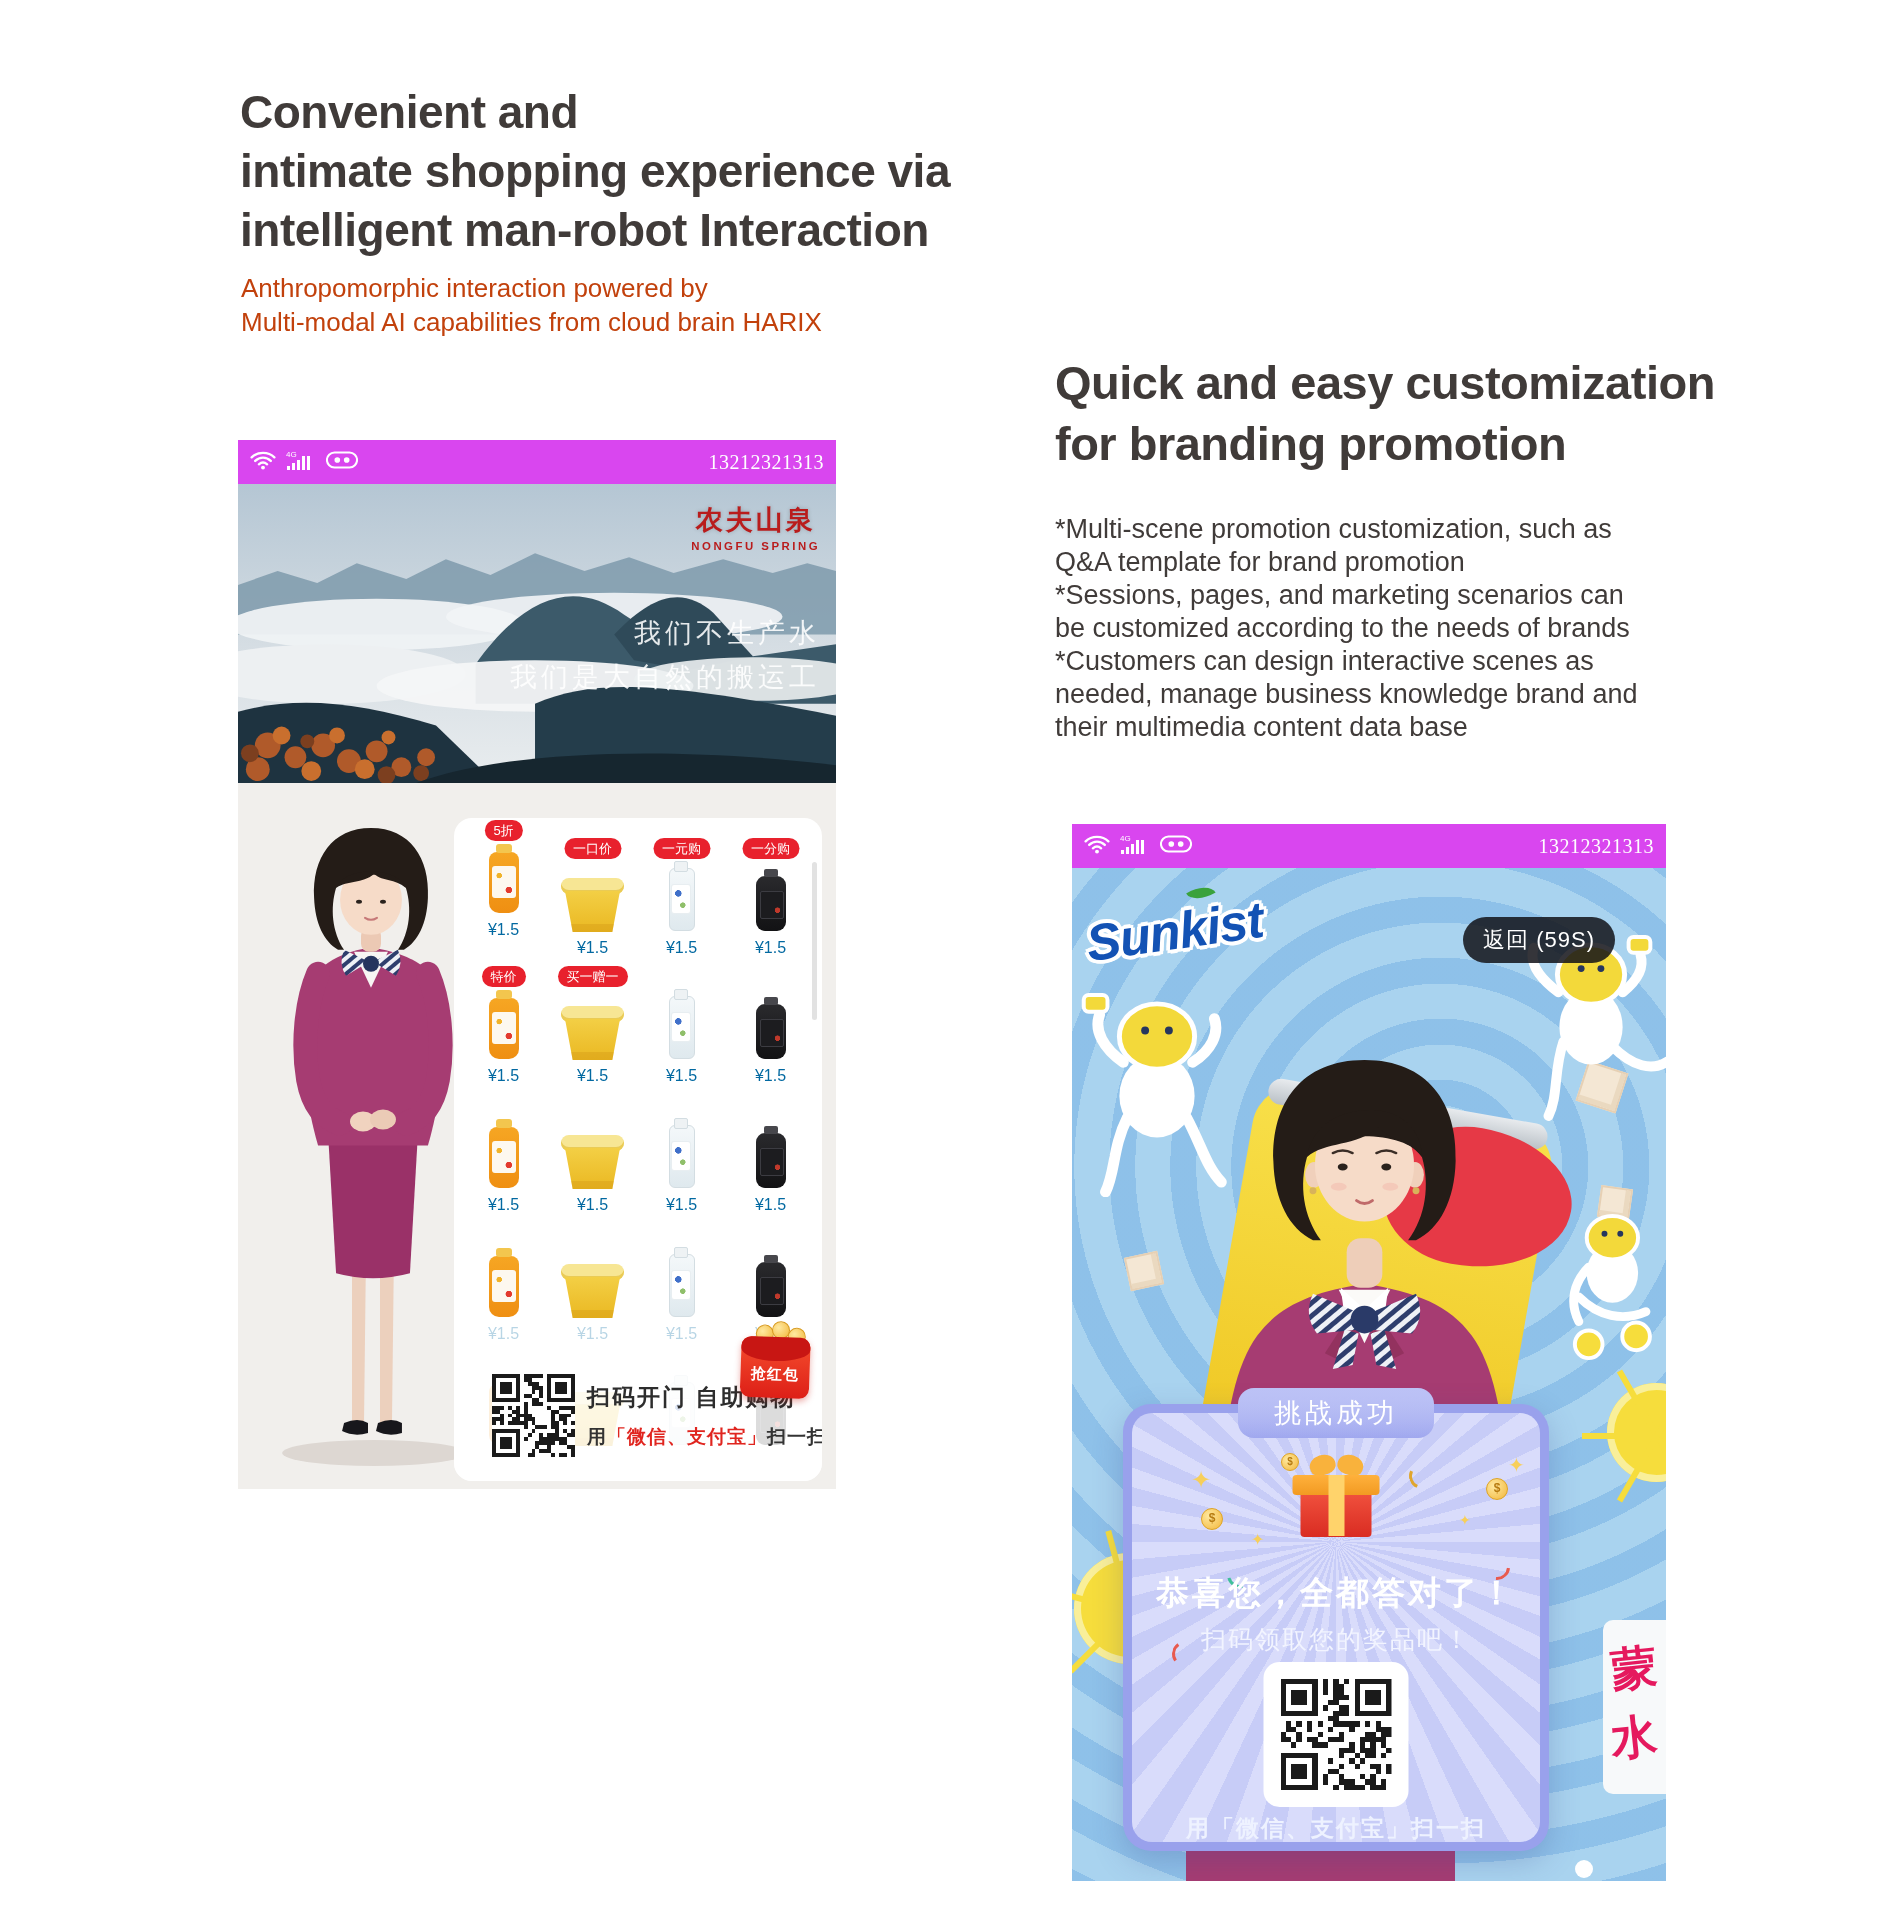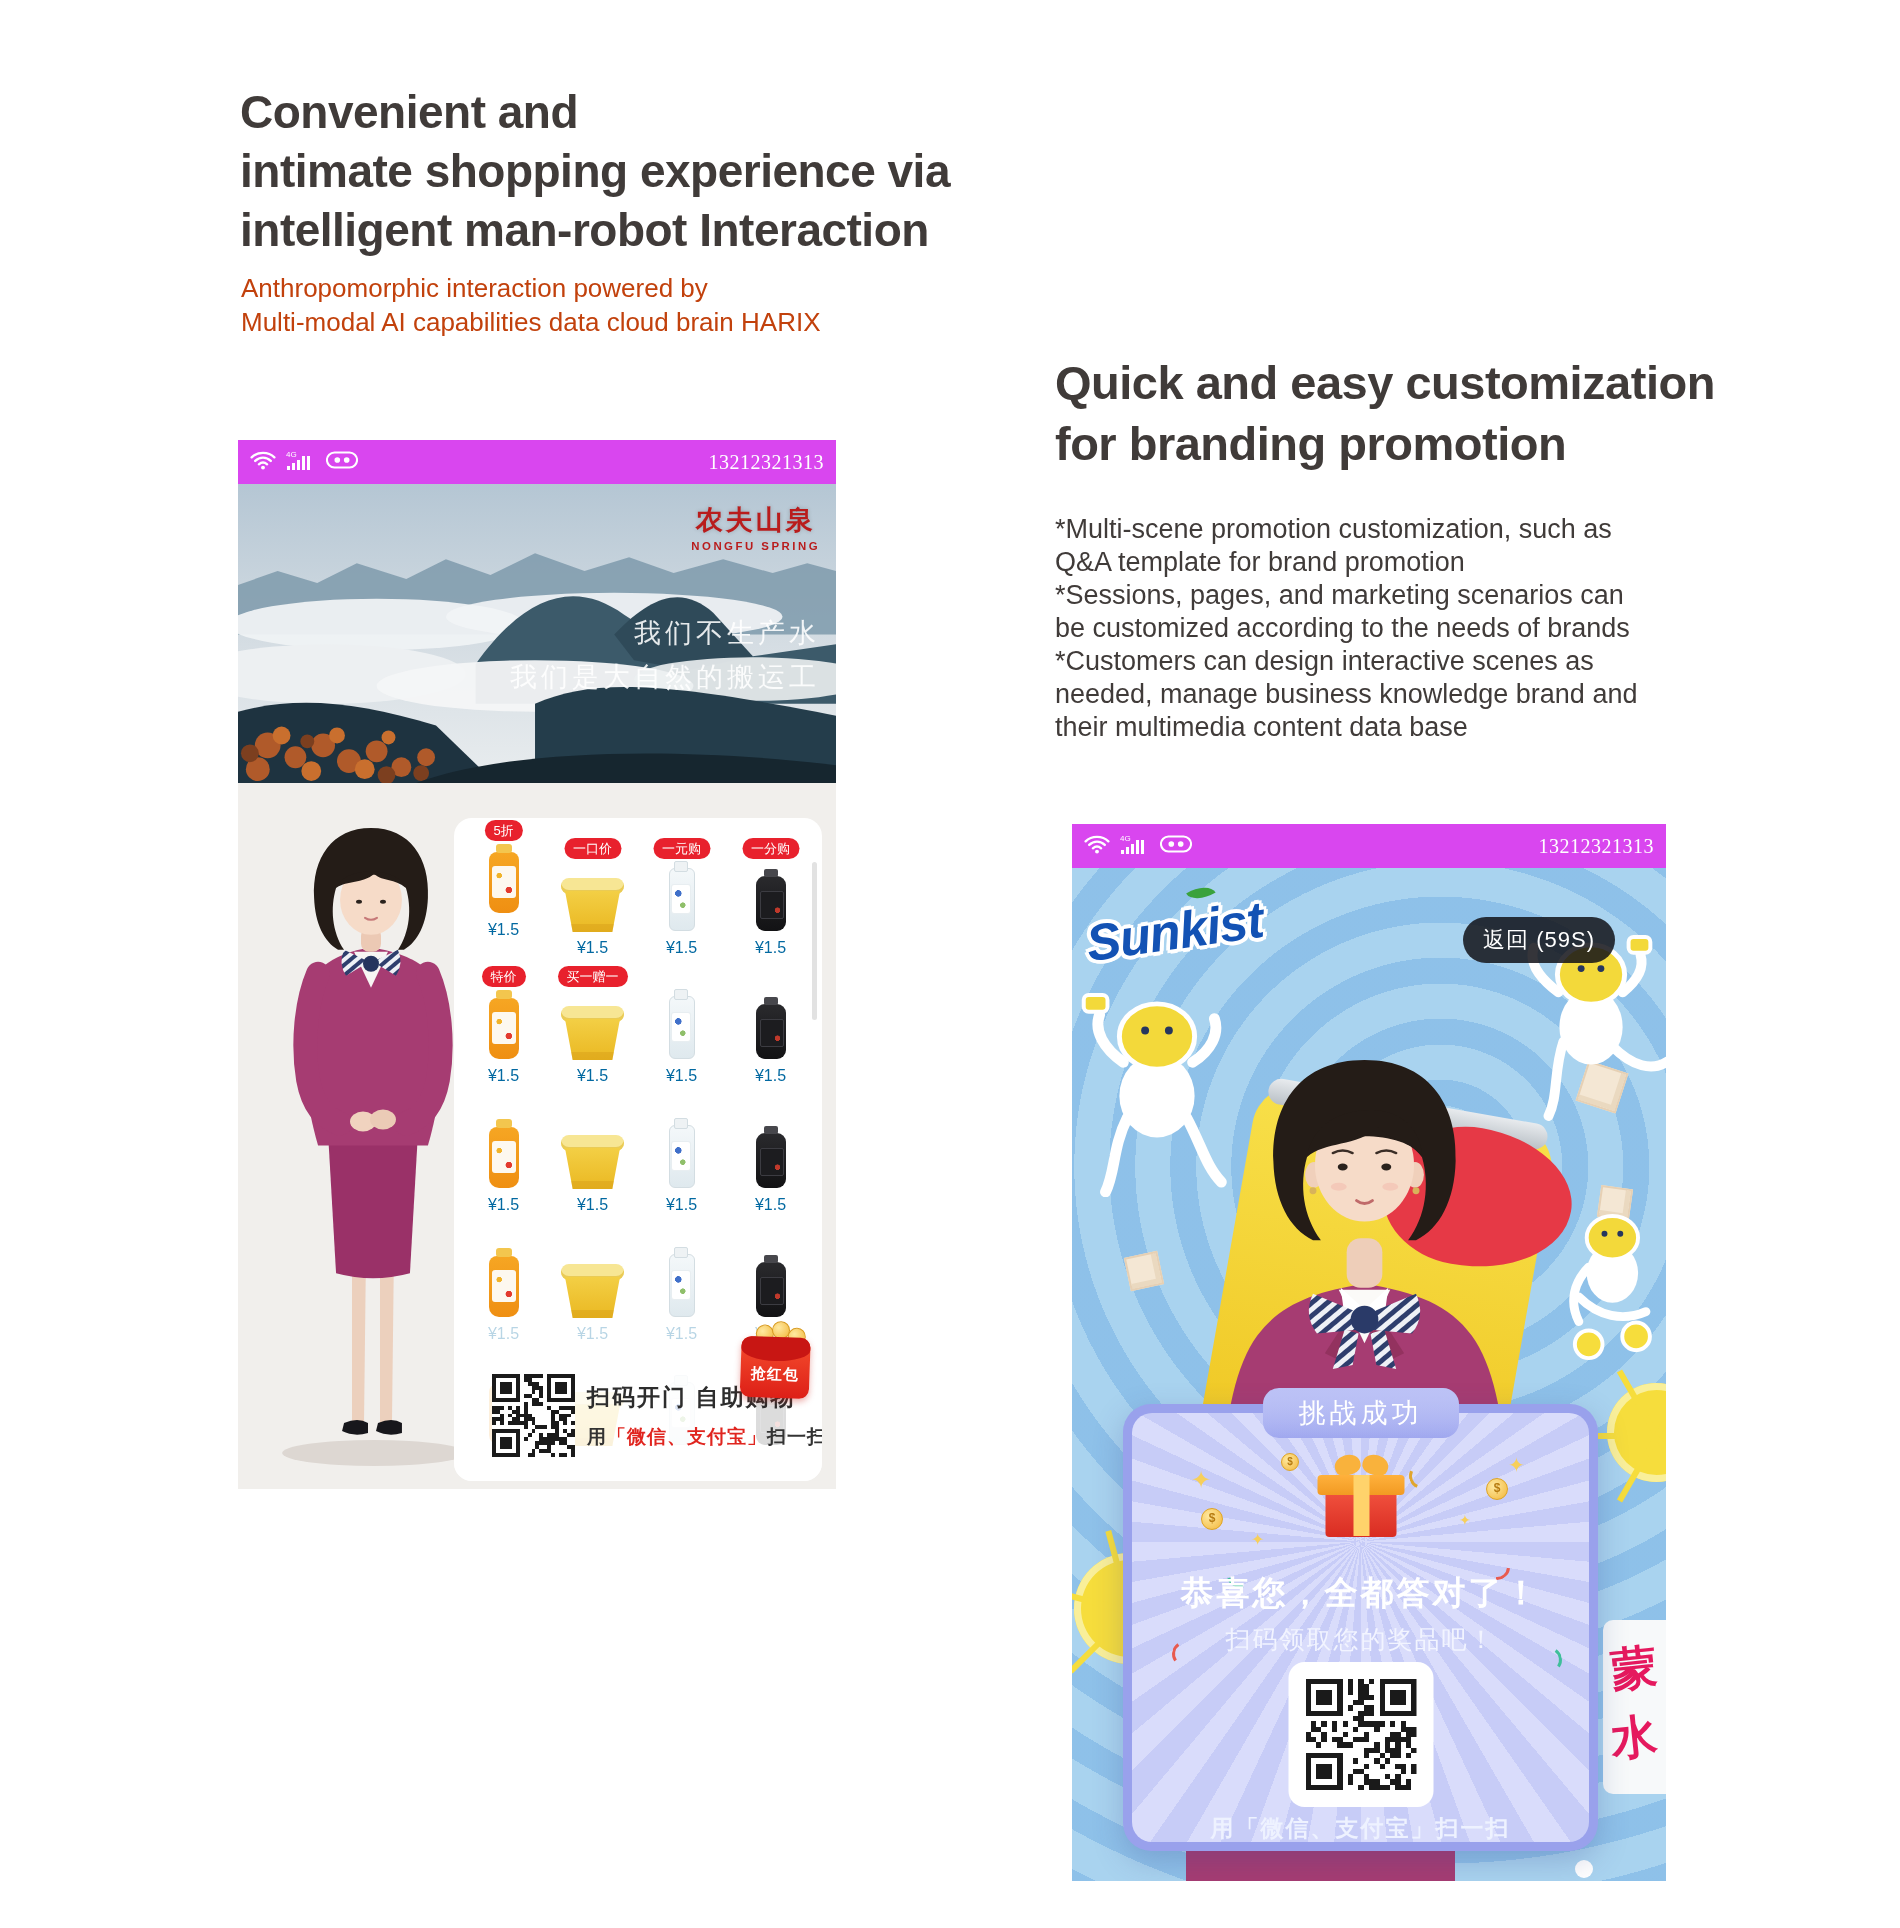--- a/index.html
+++ b/index.html
@@ -87,21 +87,21 @@
   .suit-strip{position:absolute;left:114px;top:988px;width:269px;height:36px;background:#a63c72;z-index:4;}
   .white-dot{position:absolute;left:503px;top:1000px;width:18px;height:18px;border-radius:50%;background:#fff;z-index:6;}
   .side-patch{position:absolute;left:531px;top:760px;width:69px;height:174px;background:#f7f9fa;border-radius:10px 0 0 10px;z-index:4;
               display:flex;flex-direction:column;align-items:flex-start;padding:14px 0 0 8px;box-sizing:border-box;}
   .side-patch div{font-size:46px;font-weight:700;color:#e5195e;line-height:69px;transform:rotate(-6deg);}
 
   
   .mascot{position:absolute;z-index:1;}
 
   
-  .popup{position:absolute;left:51px;top:544px;width:475px;height:447px;background:#99a1ec;border-radius:28px;z-index:10;
+  .popup{position:absolute;left:51px;top:544px;width:426px;height:447px;background:#99a1ec;border-radius:28px;z-index:10;
          box-shadow:0 10px 30px rgba(60,70,140,.25);}
   .popup-inner{position:absolute;left:9px;top:9px;right:9px;bottom:9px;border-radius:20px;overflow:hidden;
          background:repeating-conic-gradient(from 0deg at 50% 30%, #c7ccf7 0deg 5deg, #d9dcfb 5deg 10deg);}
   .popup-tab{position:absolute;left:50%;top:-16px;transform:translateX(-50%);width:196px;height:50px;z-index:12;
          background:linear-gradient(#bcc2f6,#9fa7ee00),linear-gradient(#b7bdf4,#a0a8ef);border-radius:16px;
          color:#fff;font-size:27px;letter-spacing:4px;text-align:center;line-height:50px;}
   .gift{position:absolute;left:50%;top:40px;transform:translateX(-50%);width:89px;height:85px;z-index:3;}
   .gift .lid{position:absolute;left:1px;top:22px;width:87px;height:20px;background:linear-gradient(#ffb13c,#f29a22);border-radius:4px;}
   .gift .box{position:absolute;left:9px;top:42px;width:71px;height:42px;background:linear-gradient(#ef4f3c,#d92c22);border-radius:0 0 4px 4px;}
   .gift .rib{position:absolute;left:37px;top:22px;width:16px;height:61px;background:#ffd36b;}
@@ -122,21 +122,21 @@
 
 <div class="page">
 
   <div class="abs h1" style="left:240px;top:83px;">
     <div>Convenient and</div>
     <div>intimate shopping experience via</div>
     <div>intelligent man-robot Interaction</div>
   </div>
   <div class="abs sub" style="left:241px;top:271px;">
     <div>Anthropomorphic interaction powered by</div>
-    <div>Multi-modal AI capabilities data cloud brain HARIX</div>
+    <div>Multi-modal AI capabilities from cloud brain HARIX</div>
   </div>
 
   <div class="phone" style="left:238px;top:440px;width:598px;height:1049px;">
     <div class="statusbar">
       <div class="icons">
         <span><svg width="26" height="20" viewBox="0 0 24 18">
               <path d="M1.5,6.5 C7,1 17,1 22.5,6.5" stroke="#fff" stroke-width="2.2" fill="none" stroke-linecap="round"></path>
               <path d="M4.8,9.8 C9,5.8 15,5.8 19.2,9.8" stroke="#fff" stroke-width="2.2" fill="none" stroke-linecap="round"></path>
               <path d="M8.2,13 C10.5,11 13.5,11 15.8,13" stroke="#fff" stroke-width="2.2" fill="none" stroke-linecap="round"></path>
               <circle cx="12" cy="16" r="1.8" fill="#fff"></circle>

